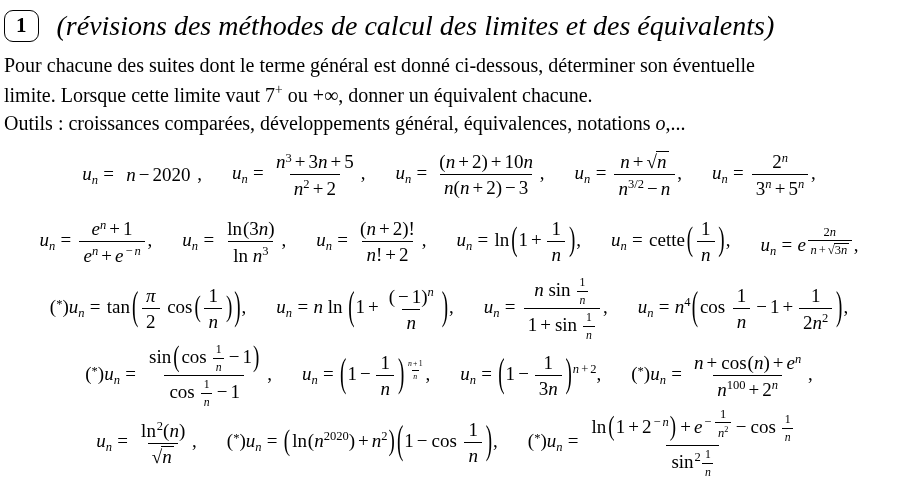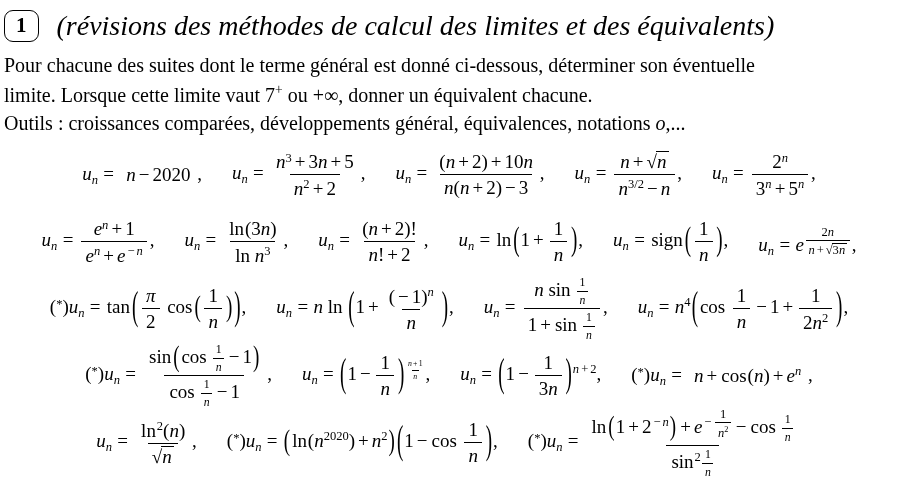--- a/index.html
+++ b/index.html
@@ -92,21 +92,21 @@
               <span class="den"><span class="mrow"><span class="mrm">ln </span><span class="mrow"><span class="mi">n</span></span><span class="msup"><span class="mrow"><span class="mn">3</span></span></span></span></span>
             </span><span class="mrow"><span class="mn">,</span></span></span></span>
         <span class="formula"><span class="mrow"><span class="mrow"><span class="mi">u</span></span><span class="msub"><span class="mrow"><span class="mi">n</span></span></span><span class="mrow"><span class="mo meq">=</span></span><span class="frac">
               <span class="num"><span class="mrow"><span class="mn">(</span><span class="mi">n</span><span class="mo">+</span><span class="mn">2</span><span class="mn">)</span><span class="mn">!</span></span></span>
               <span class="den"><span class="mrow"><span class="mi">n</span><span class="mn">!</span><span class="mo">+</span><span class="mn">2</span></span></span>
             </span><span class="mrow"><span class="mn">,</span></span></span></span>
         <span class="formula"><span class="mrow"><span class="mrow"><span class="mi">u</span></span><span class="msub"><span class="mrow"><span class="mi">n</span></span></span><span class="mrow"><span class="mo meq">=</span></span><span class="mrm">ln</span><span class="mrow"><span class="bigp" style="transform: scaleY(1.8);">(</span><span class="mrow"><span class="mrow"><span class="mn">1</span><span class="mo">+</span></span><span class="frac">
                   <span class="num"><span class="mrow"><span class="mn">1</span></span></span>
                   <span class="den"><span class="mrow"><span class="mi">n</span></span></span>
                 </span></span><span class="bigp" style="transform: scaleY(1.8);">)</span></span><span class="mrow"><span class="mn">,</span></span></span></span>
-        <span class="formula"><span class="mrow"><span class="mrow"><span class="mi">u</span></span><span class="msub"><span class="mrow"><span class="mi">n</span></span></span><span class="mrow"><span class="mo meq">=</span></span><span class="mrm">sign</span><span class="mrow"><span class="bigp" style="transform: scaleY(1.8);">(</span><span class="frac">
+        <span class="formula"><span class="mrow"><span class="mrow"><span class="mi">u</span></span><span class="msub"><span class="mrow"><span class="mi">n</span></span></span><span class="mrow"><span class="mo meq">=</span></span><span class="mrm">cette</span><span class="mrow"><span class="bigp" style="transform: scaleY(1.8);">(</span><span class="frac">
                 <span class="num"><span class="mrow"><span class="mn">1</span></span></span>
                 <span class="den"><span class="mrow"><span class="mi">n</span></span></span>
               </span><span class="bigp" style="transform: scaleY(1.8);">)</span></span><span class="mrow"><span class="mn">,</span></span></span></span>
         <span class="formula"><span class="mrow"><span class="mrow"><span class="mi">u</span></span><span class="msub"><span class="mrow"><span class="mi">n</span></span></span><span class="mrow"><span class="mo meq">=</span></span><span class="mrow"><span class="mi">e</span></span><span class="msup"><span class="frac">
                 <span class="num"><span class="mrow"><span class="mn">2</span><span class="mi">n</span></span></span>
                 <span class="den"><span class="mrow"><span class="mrow"><span class="mi">n</span><span class="mo">+</span></span><span class="sqrt"><span class="rad">√</span><span class="sqrt-bar"><span class="mrow"><span class="mn">3</span><span class="mi">n</span></span></span></span></span></span>
               </span></span><span class="mrow"><span class="mn">,</span></span></span></span>
       </div>
       <div class="frow">
         <span class="formula"><span class="mrow"><span class="mrow"><span class="mn">(</span><span class="msup star-sup">*</span><span class="mn">)</span></span><span class="mrow"><span class="mi">u</span></span><span class="msub"><span class="mrow"><span class="mi">n</span></span></span><span class="mrow"><span class="mo meq">=</span></span><span class="mrm">tan</span><span class="mrow"><span class="bigp" style="transform: scaleY(2.1);">(</span><span class="mrow"><span class="frac">
@@ -155,20 +155,21 @@
                 </span></span><span class="bigp" style="transform: scaleY(2.1);">)</span></span><span class="msup"><span class="frac small">
                 <span class="num"><span class="mrow"><span class="mi">n</span><span class="mo">+</span><span class="mn">1</span></span></span>
                 <span class="den"><span class="mrow"><span class="mi">n</span></span></span>
               </span></span><span class="mrow"><span class="mn">,</span></span></span></span>
         <span class="formula"><span class="mrow"><span class="mrow"><span class="mi">u</span></span><span class="msub"><span class="mrow"><span class="mi">n</span></span></span><span class="mrow"><span class="mo meq">=</span></span><span class="mrow"><span class="bigp" style="transform: scaleY(2.1);">(</span><span class="mrow"><span class="mrow"><span class="mn">1</span><span class="mo">−</span></span><span class="frac">
                   <span class="num"><span class="mrow"><span class="mn">1</span></span></span>
                   <span class="den"><span class="mrow"><span class="mn">3</span><span class="mi">n</span></span></span>
                 </span></span><span class="bigp" style="transform: scaleY(2.1);">)</span></span><span class="msup"><span class="mrow"><span class="mi">n</span><span class="mo">+</span><span class="mn">2</span></span></span><span class="mrow"><span class="mn">,</span></span></span></span>
         <span class="formula"><span class="mrow"><span class="mrow"><span class="mn">(</span><span class="msup star-sup">*</span><span class="mn">)</span></span><span class="mrow"><span class="mi">u</span></span><span class="msub"><span class="mrow"><span class="mi">n</span></span></span><span class="mrow"><span class="mo meq">=</span></span><span class="frac">
               <span class="num"><span class="mrow"><span class="mrow"><span class="mi">n</span><span class="mo">+</span></span><span class="mrm">cos</span><span class="mrow"><span class="mn">(</span><span class="mi">n</span><span class="mn">)</span><span class="mo">+</span><span class="mi">e</span></span><span class="msup"><span class="mrow"><span class="mi">n</span></span></span></span></span>
+              <span class="den"><span class="mrow"><span class="mrow"><span class="mi">n</span></span><span class="msup"><span class="mrow"><span class="mn">1</span><span class="mn">0</span><span class="mn">0</span></span></span><span class="mrow"><span class="mo">+</span><span class="mn">2</span></span><span class="msup"><span class="mrow"><span class="mi">n</span></span></span></span></span>
             </span><span class="mrow"><span class="mn">,</span></span></span></span>
       </div>
       <div class="frow">
         <span class="formula"><span class="mrow"><span class="mrow"><span class="mi">u</span></span><span class="msub"><span class="mrow"><span class="mi">n</span></span></span><span class="mrow"><span class="mo meq">=</span></span><span class="frac">
               <span class="num"><span class="mrow"><span class="mrm">ln</span><span class="msup"><span class="mrow"><span class="mn">2</span></span></span><span class="mrow"><span class="mn">(</span><span class="mi">n</span><span class="mn">)</span></span></span></span>
               <span class="den"><span class="sqrt"><span class="rad">√</span><span class="sqrt-bar"><span class="mrow"><span class="mi">n</span></span></span></span></span>
             </span><span class="mrow"><span class="mn">,</span></span></span></span>
         <span class="formula"><span class="mrow"><span class="mrow"><span class="mn">(</span><span class="msup star-sup">*</span><span class="mn">)</span></span><span class="mrow"><span class="mi">u</span></span><span class="msub"><span class="mrow"><span class="mi">n</span></span></span><span class="mrow"><span class="mo meq">=</span></span><span class="mrow"><span class="bigp" style="transform: scaleY(1.6);">(</span><span class="mrow"><span class="mrm">ln</span><span class="mrow"><span class="mn">(</span><span class="mi">n</span></span><span class="msup"><span class="mrow"><span class="mn">2</span><span class="mn">0</span><span class="mn">2</span><span class="mn">0</span></span></span><span class="mrow"><span class="mn">)</span><span class="mo">+</span><span class="mi">n</span></span><span class="msup"><span class="mrow"><span class="mn">2</span></span></span></span><span class="bigp" style="transform: scaleY(1.6);">)</span></span><span class="mrow"><span class="bigp" style="transform: scaleY(2.1);">(</span><span class="mrow"><span class="mrow"><span class="mn">1</span><span class="mo">−</span></span><span class="mrm">cos </span><span class="frac">
                   <span class="num"><span class="mrow"><span class="mn">1</span></span></span>
                   <span class="den"><span class="mrow"><span class="mi">n</span></span></span>

